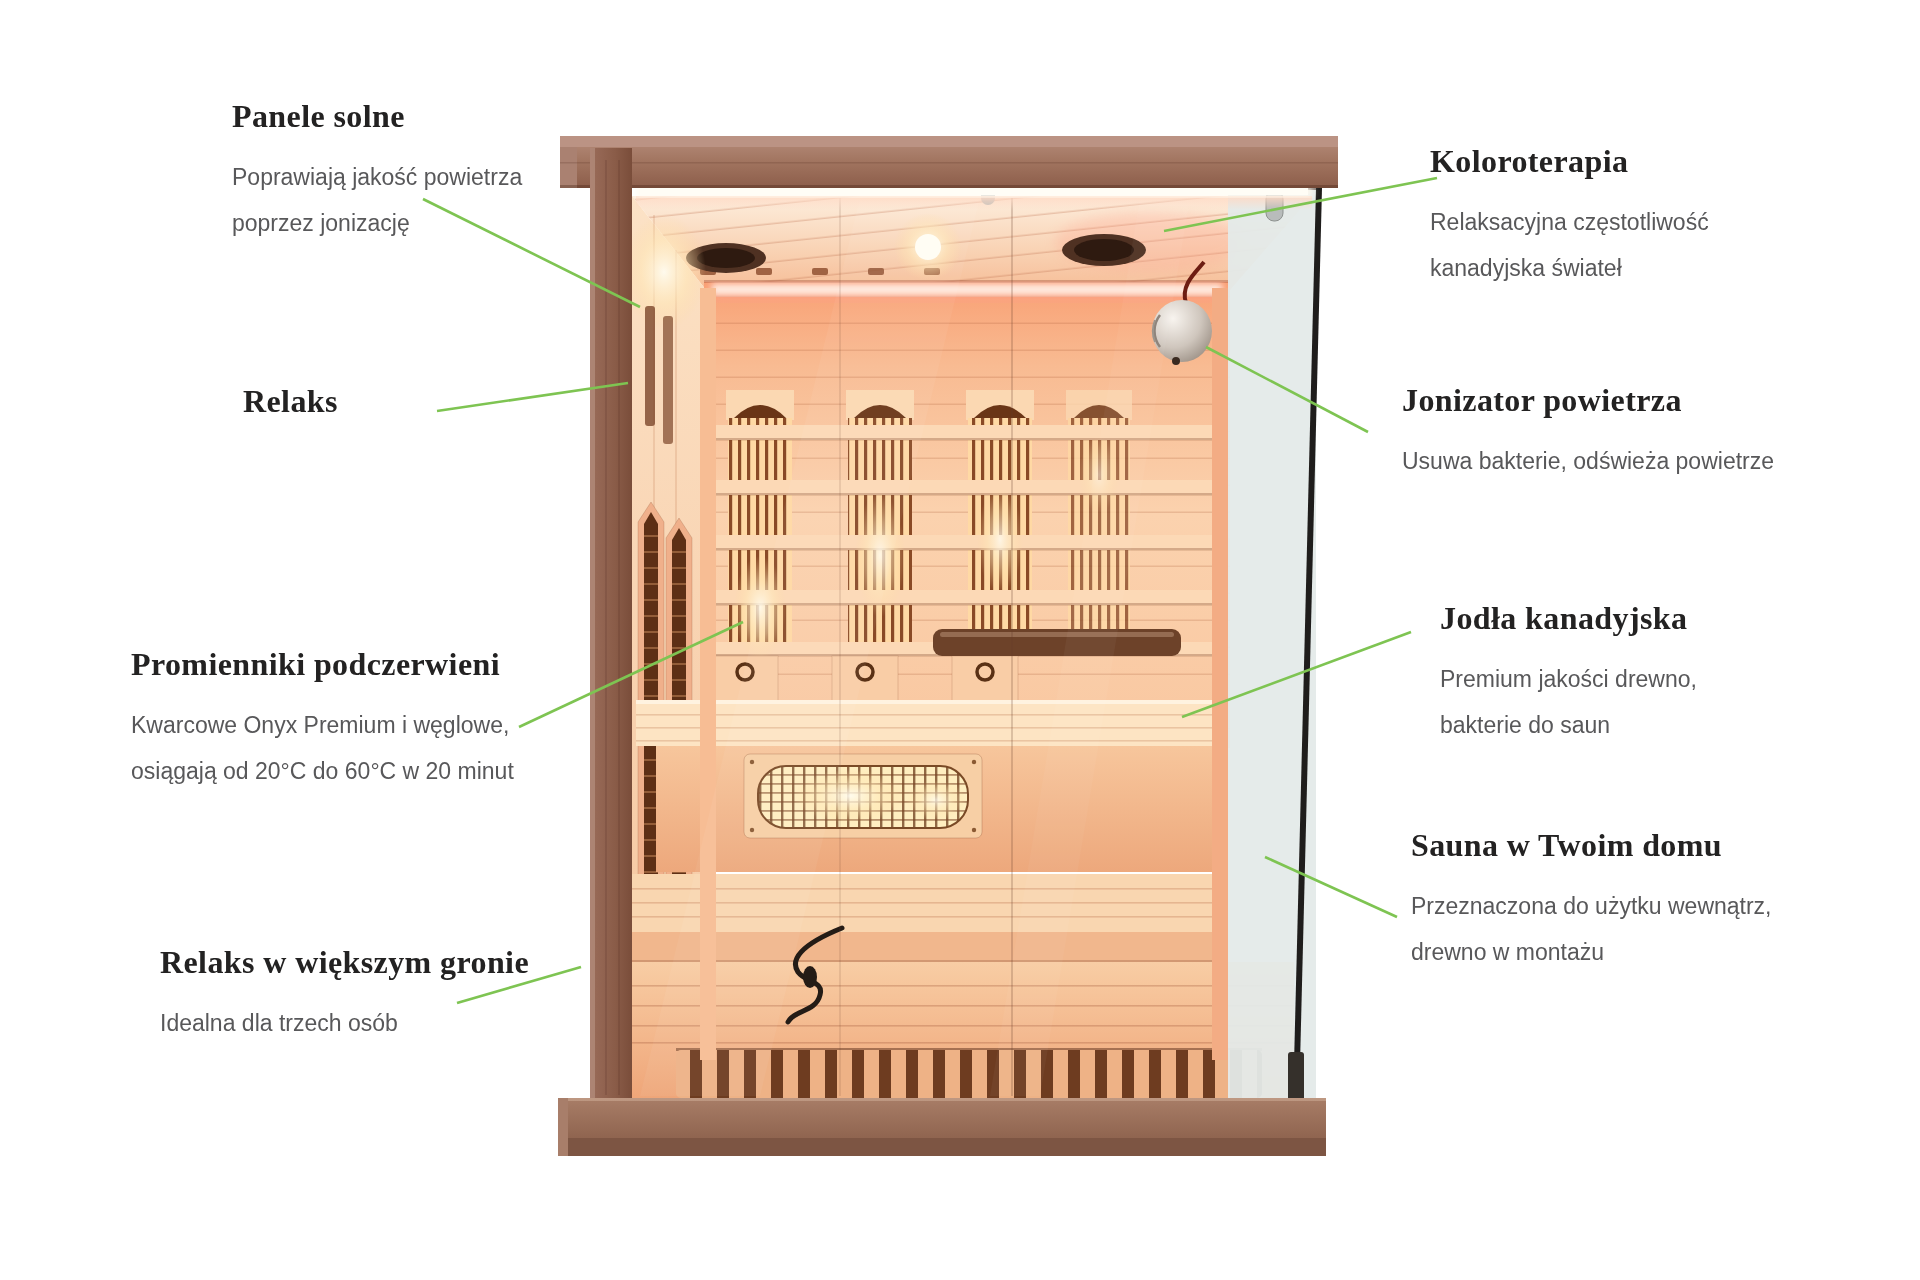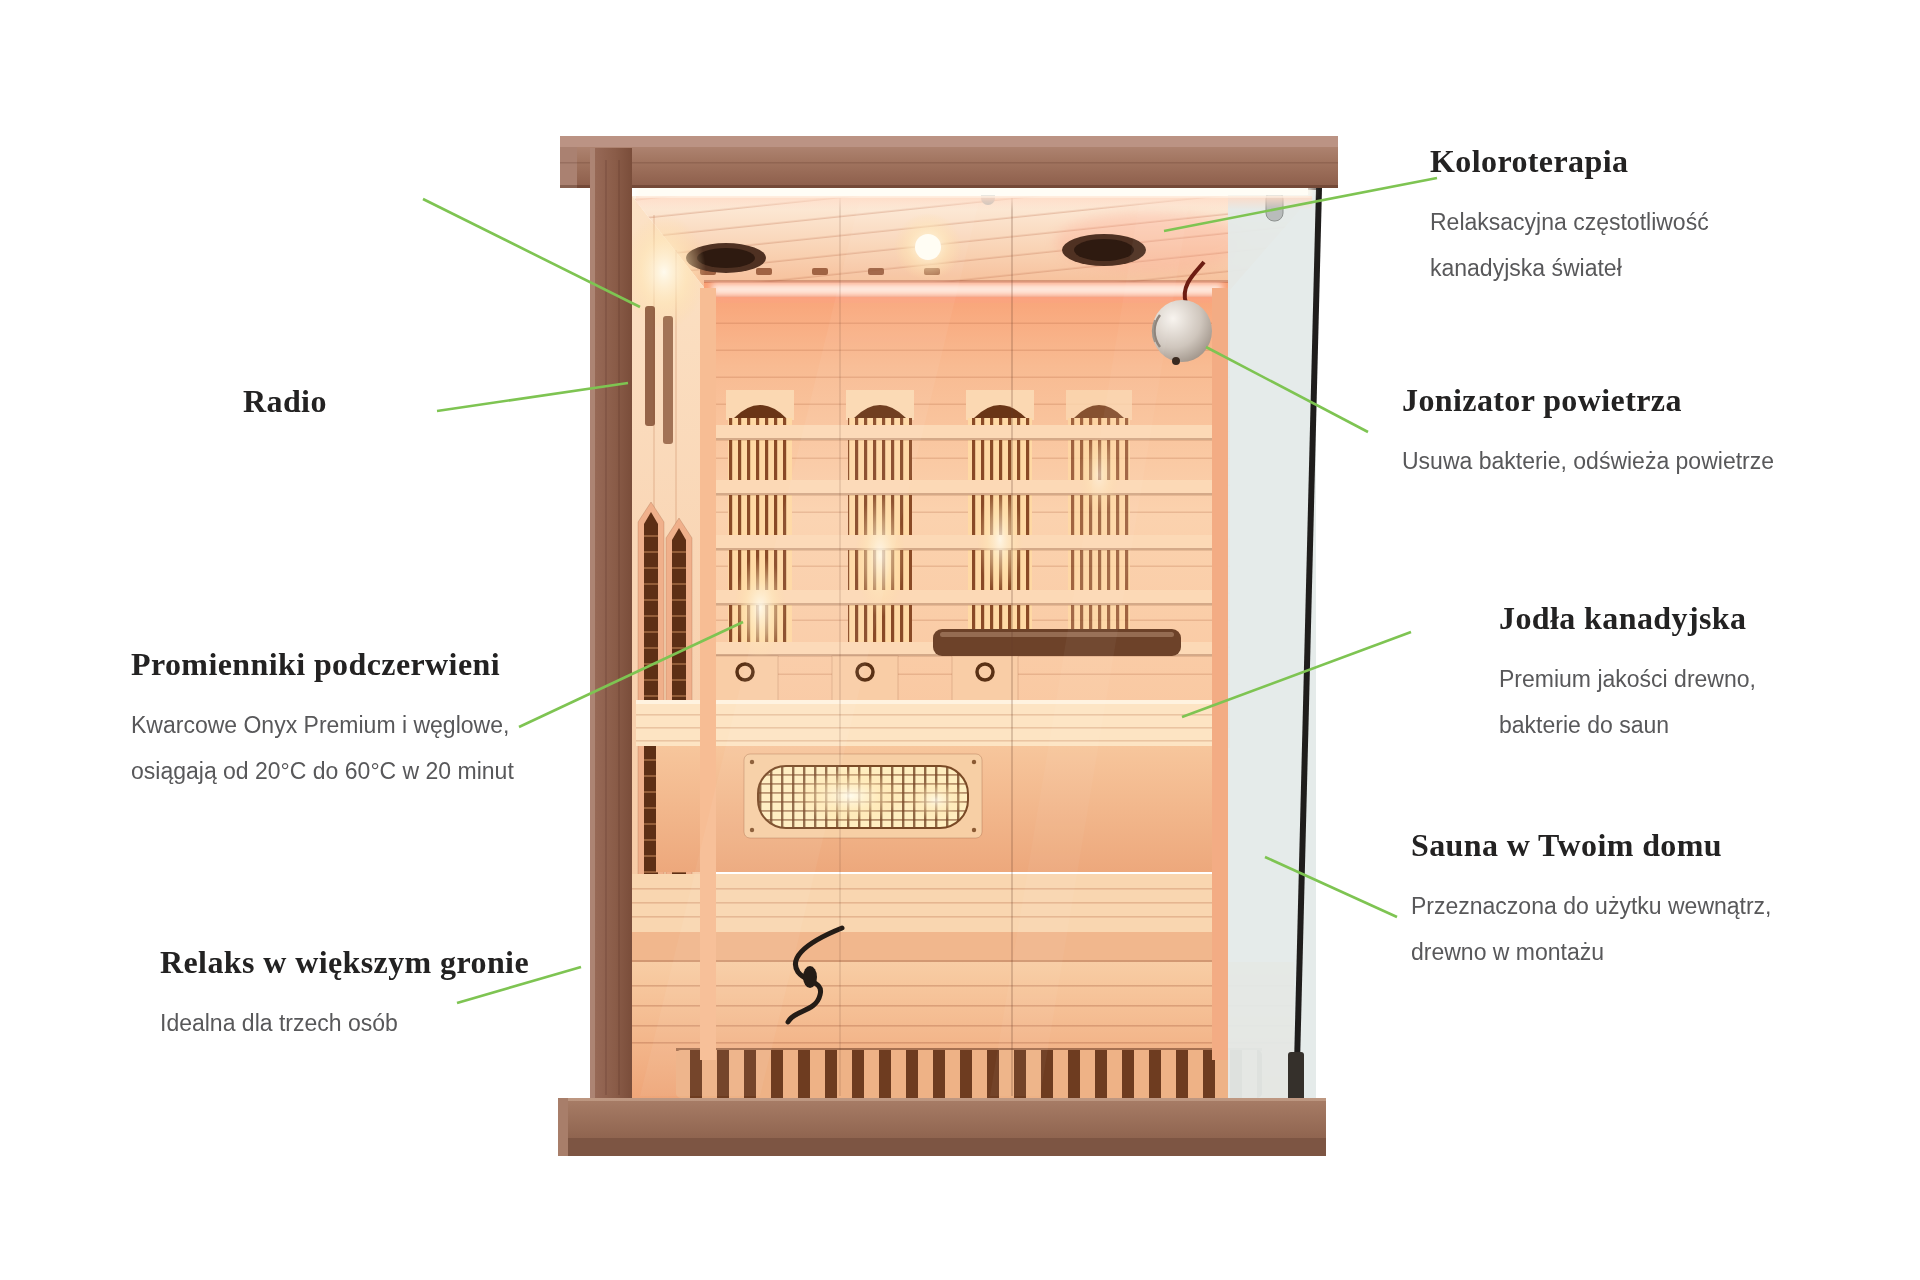--- a/index.html
+++ b/index.html
@@ -315,23 +315,28 @@
       <line x1="437" y1="411" x2="628" y2="383"></line>
       <line x1="519" y1="727" x2="743" y2="622"></line>
       <line x1="457" y1="1003" x2="581" y2="967"></line>
       <line x1="1437" y1="178" x2="1164" y2="231"></line>
       <line x1="1368" y1="432" x2="1206" y2="347"></line>
       <line x1="1411" y1="632" x2="1182" y2="717"></line>
       <line x1="1397" y1="917" x2="1265" y2="857"></line>
     </g>
   </svg>
 
+  <div class="label" style="left:232px;top:98px">
+    <h2>Panele solne</h2>
+    <p>Poprawiają jakość powietrza</p>
+    <p>poprzez jonizację</p>
+  </div>
 
   <div class="label" style="left:243px;top:383px">
-    <h2>Radio</h2>
+    <h2>Relaks</h2>
   </div>
 
   <div class="label" style="left:131px;top:646px">
     <h2>Promienniki podczerwieni</h2>
     <p>Kwarcowe Onyx Premium i węglowe,</p>
     <p>osiągają od 20°C do 60°C w 20 minut</p>
   </div>
 
   <div class="label" style="left:160px;top:944px">
     <h2>Relaks w większym gronie</h2>
@@ -342,21 +347,21 @@
     <h2>Koloroterapia</h2>
     <p>Relaksacyjna częstotliwość</p>
     <p>kanadyjska świateł</p>
   </div>
 
   <div class="label" style="left:1402px;top:382px">
     <h2>Jonizator powietrza</h2>
     <p>Usuwa bakterie, odświeża powietrze</p>
   </div>
 
-  <div class="label" style="left:1499px;top:600px">
+  <div class="label" style="left:1440px;top:600px">
     <h2>Jodła kanadyjska</h2>
     <p>Premium jakości drewno,</p>
     <p>bakterie do saun</p>
   </div>
 
   <div class="label" style="left:1411px;top:827px">
     <h2>Sauna w Twoim domu</h2>
     <p>Przeznaczona do użytku wewnątrz,</p>
     <p>drewno w montażu</p>
   </div>

